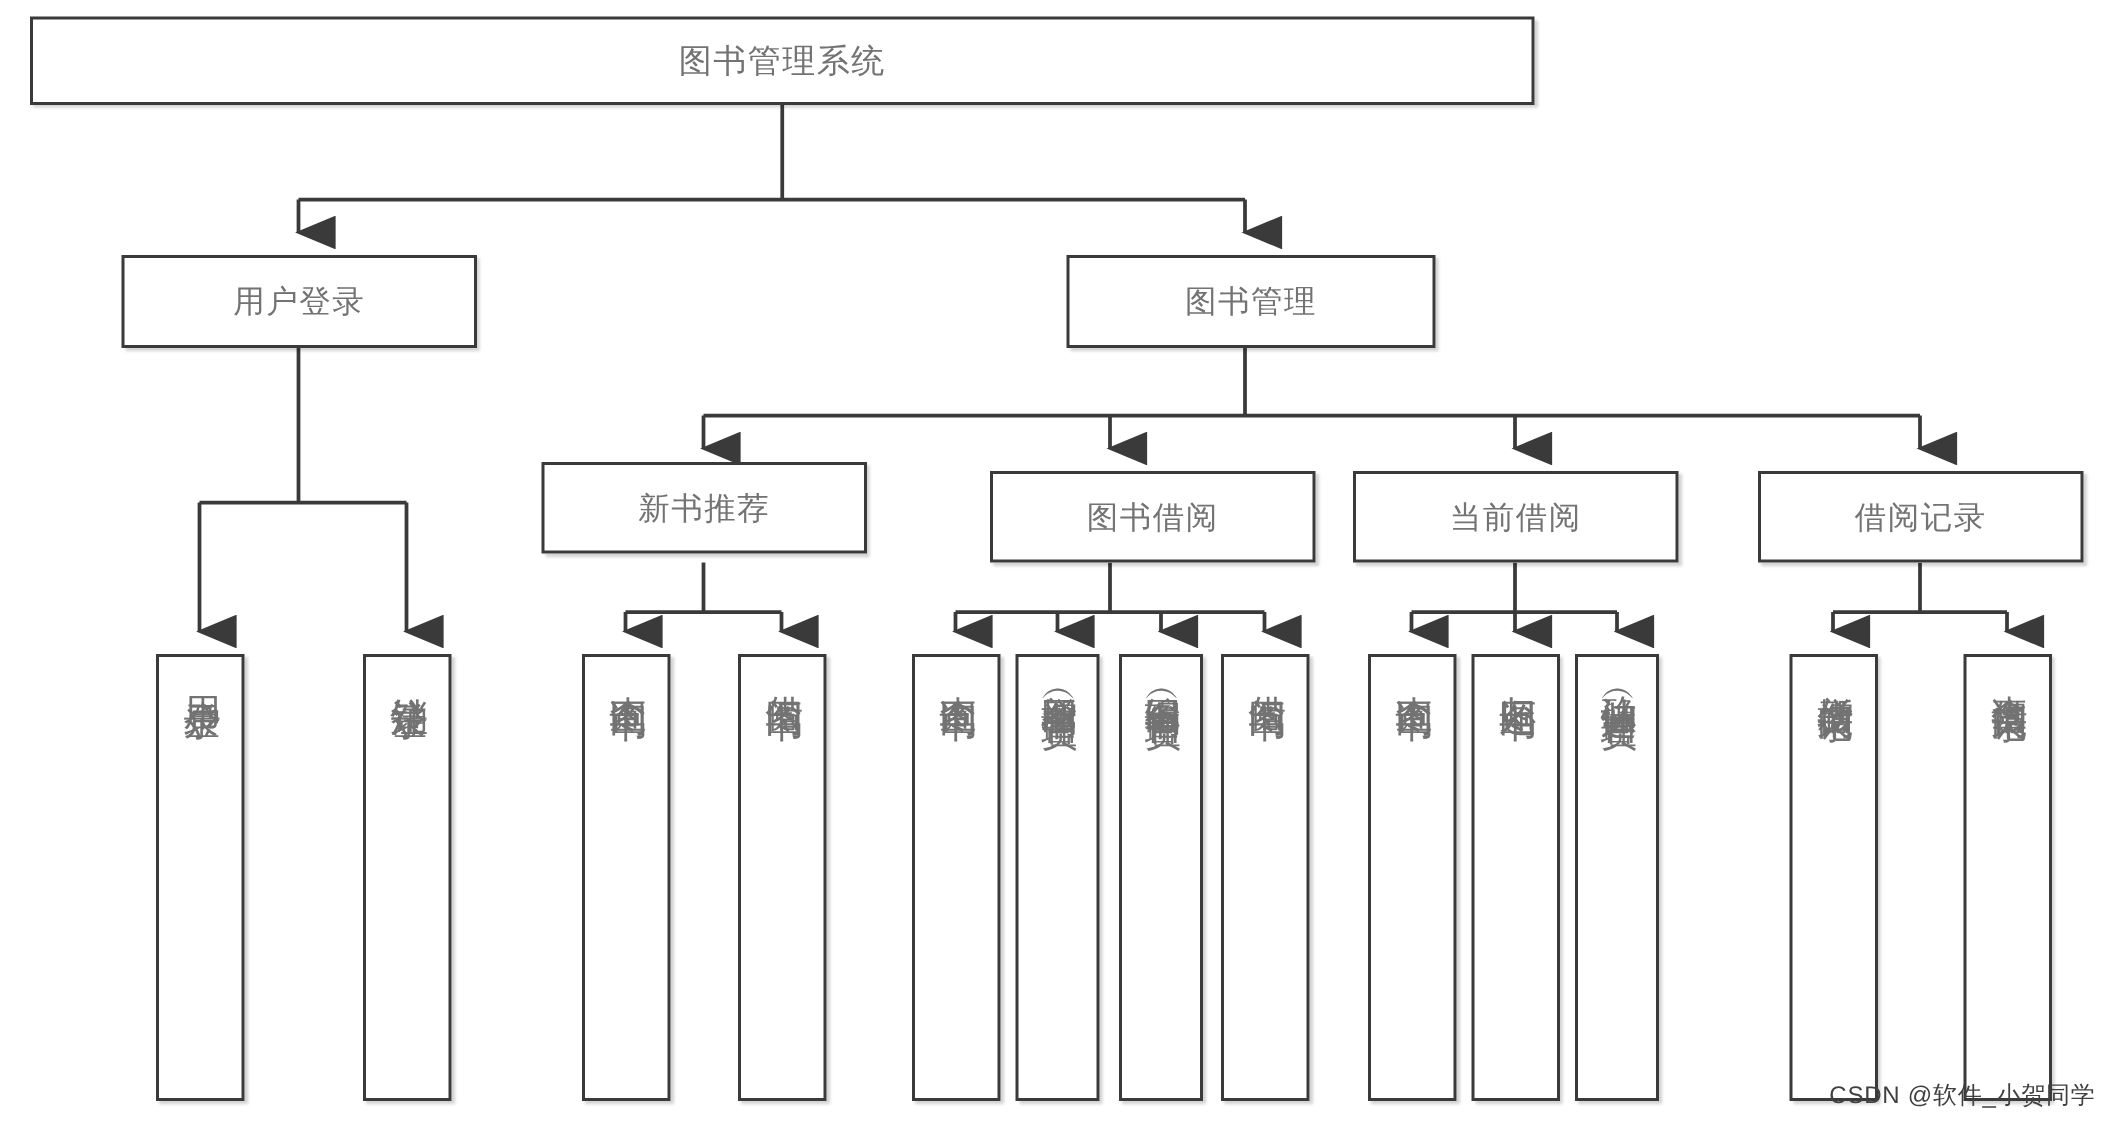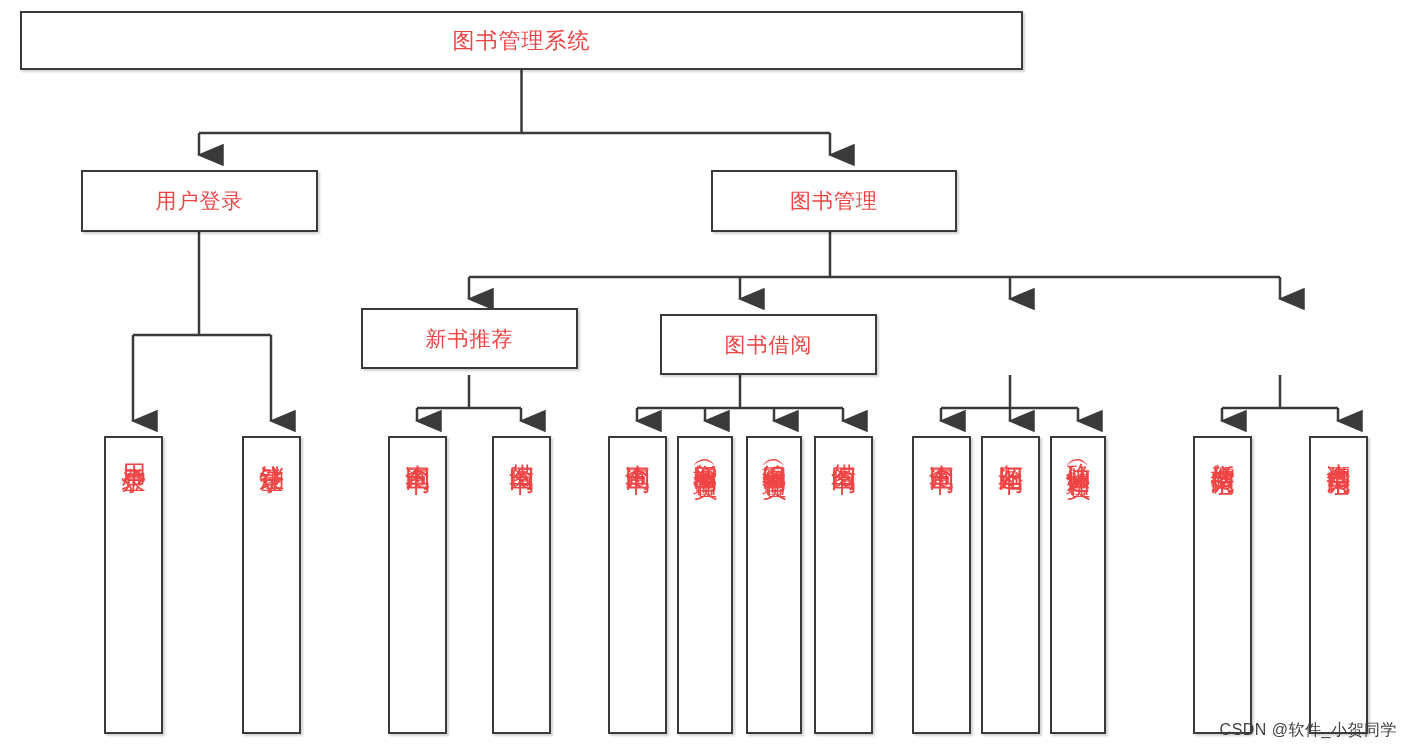--- a/index.html
+++ b/index.html
@@ -27,21 +27,21 @@
   }
   .node {
     position: absolute;
     box-sizing: border-box;
     background: #ffffff;
     border: 2.5px solid #3a3a3a;
     box-shadow: 2px 2px 2px rgba(0,0,0,0.18);
     display: flex;
     align-items: center;
     justify-content: center;
-    color: #ef4444;
+    color: #737373;
   }
   .node.h {
     font-size: 21px;
     letter-spacing: 1px;
   }
   .node.root {
     font-size: 22px;
   }
   .node.v {
     align-items: flex-start;
@@ -136,20 +136,26 @@
   <div class="node h" style="left:711px; top:170px; width:246px; height:62px;">
     <span>图书管理</span>
   </div>
 
   <div class="node h" style="left:361px; top:308px; width:217px; height:61px;">
     <span>新书推荐</span>
   </div>
   <div class="node h" style="left:632px; top:314px; width:217px; height:61px;margin-left:28px;">
     <span>图书借阅</span>
   </div>
+  <div class="node h" style="left:902px; top:314px; width:217px; height:61px;">
+    <span>当前借阅</span>
+  </div>
+  <div class="node h" style="left:1172px; top:314px; width:217px; height:61px;">
+    <span>借阅记录</span>
+  </div>
 
   <div class="node v" style="left:104px; top:436px; width:59px; height:298px;">
     <span class="vtext">用户登录</span>
   </div>
   <div class="node v" style="left:242px; top:436px; width:59px; height:298px;">
     <span class="vtext">注销登录</span>
   </div>
 
   <div class="node v" style="left:388px; top:436px; width:59px; height:298px;">
     <span class="vtext">查询图书</span>

